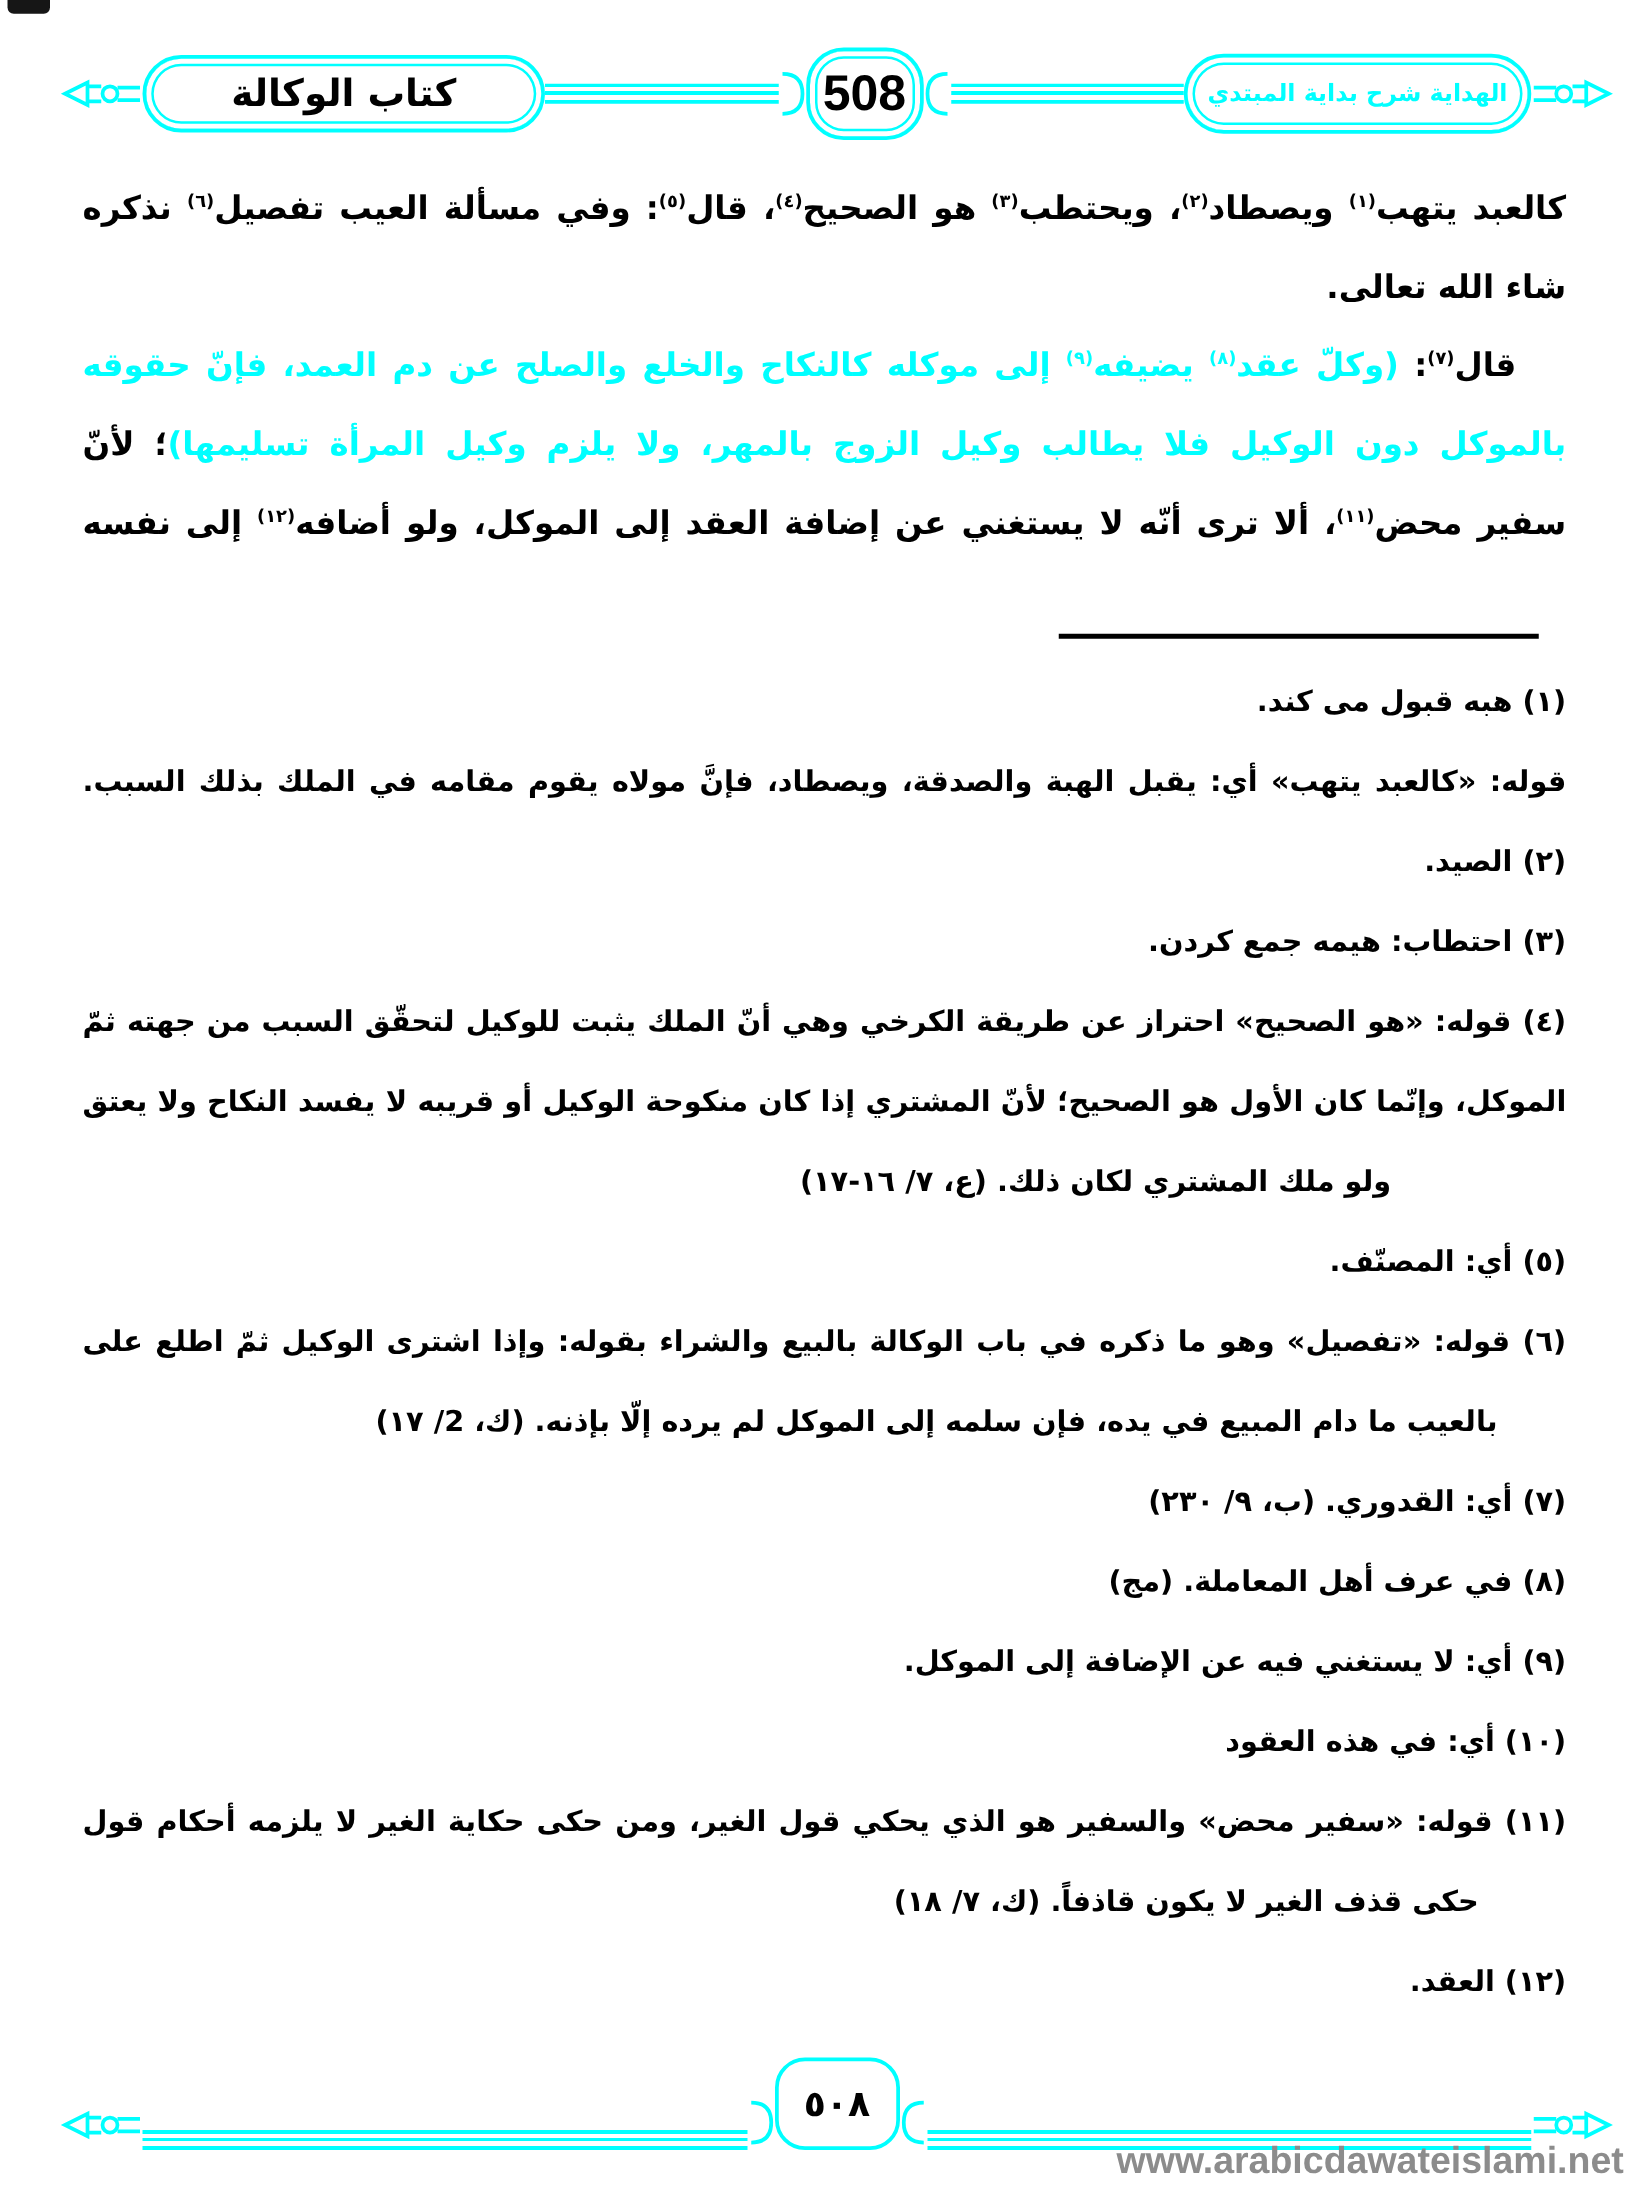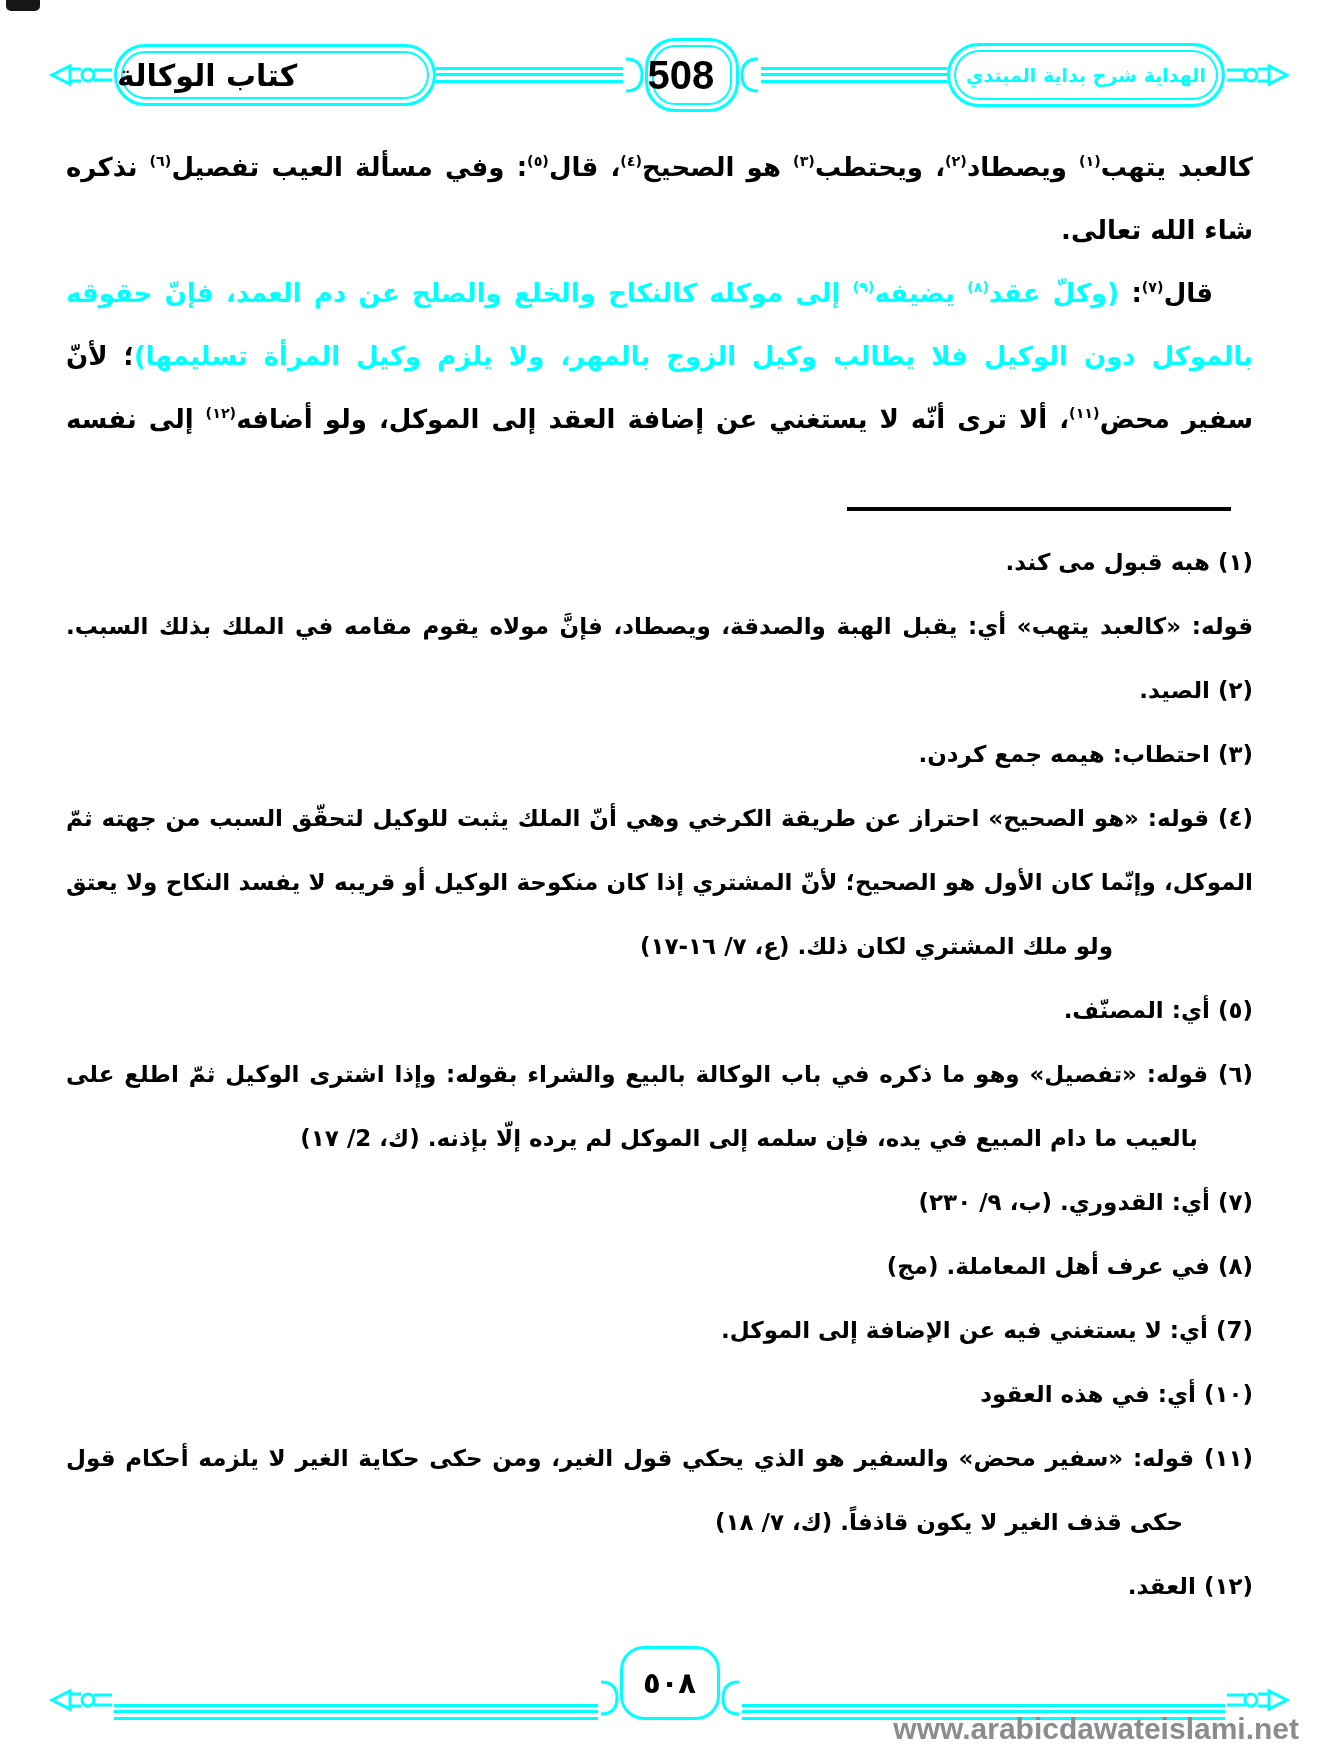--- a/index.html
+++ b/index.html
@@ -20,21 +20,21 @@
   .hdr { top:32px; height:86px; }
   .ftr { top:1640px; height:80px;align-items:flex-end; }
   .conn { flex:1 1 auto; height:16px; min-width:30px;
     background:linear-gradient(to bottom,
       var(--accent) 0 3px, transparent 3px 6px,
       var(--accent) 6px 9px, transparent 9px 13px,
       var(--accent) 13px 16px); }
   .cap {
     border:3px solid var(--accent); background:#fff;
     box-shadow: inset 0 0 0 4px #fff, inset 0 0 0 6px var(--accent);
-    display:flex; align-items:center; justify-content:flex-start;
+    display:flex; align-items:center; justify-content:center;
     flex:0 0 auto;
   }
   .cap-title { width:322px; height:62px; border-radius:40px;
     font-size:30px; font-weight:bold; color:var(--ink); }
   .cap-pagenum { width:94px; height:74px; border-radius:30px;
     font-size:40px; font-weight:bold; color:var(--ink);
     font-family:"Liberation Sans", sans-serif; }
   .cap-series { min-width:258px; height:64px; border-radius:40px; padding:0 16px;
     font-size:19px; font-weight:bold; color:var(--accent); direction:rtl; }
   .octa { width:100px; height:74px; border:3px solid var(--accent); border-radius:24px;
@@ -122,21 +122,21 @@
       <div class="fline">(٢) الصيد.</div>
       <div class="fline">(٣) احتطاب: هيمه جمع كردن.</div>
       <div class="fline fill">(٤) قوله: «هو الصحيح» احتراز عن طريقة الكرخي وهي أنّ الملك يثبت للوكيل لتحقّق السبب من جهته ثمّ ينتقل إلى</div>
       <div class="fline fill">الموكل، وإنّما كان الأول هو الصحيح؛ لأنّ المشتري إذا كان منكوحة الوكيل أو قريبه لا يفسد النكاح ولا يعتق عليه،</div>
       <div class="fline" style="padding-right: 140px;">ولو ملك المشتري لكان ذلك. (ع، ٧/ ١٦-١٧)</div>
       <div class="fline">(٥) أي: المصنّف.</div>
       <div class="fline fill">(٦) قوله: «تفصيل» وهو ما ذكره في باب الوكالة بالبيع والشراء بقوله: وإذا اشترى الوكيل ثمّ اطلع على عيب فله أن يرده</div>
       <div class="fline" style="padding-right: 55px;">بالعيب ما دام المبيع في يده، فإن سلمه إلى الموكل لم يرده إلّا بإذنه. (ك، 2/ ١٧)</div>
       <div class="fline">(٧) أي: القدوري. (ب، ٩/ ٢٣٠)</div>
       <div class="fline">(٨) في عرف أهل المعاملة. (مج)</div>
-      <div class="fline">(7) أي: لا يستغني فيه عن الإضافة إلى الموكل.</div>
+      <div class="fline">(٩) أي: لا يستغني فيه عن الإضافة إلى الموكل.</div>
       <div class="fline">(١٠) أي: في هذه العقود</div>
       <div class="fline fill">(١١) قوله: «سفير محض» والسفير هو الذي يحكي قول الغير، ومن حكى حكاية الغير لا يلزمه أحكام قول الغير كما إذا</div>
       <div class="fline" style="padding-right: 70px;">حكى قذف الغير لا يكون قاذفاً. (ك، ٧/ ١٨)</div>
       <div class="fline">(١٢) العقد.</div>
     </section>
 
   <footer class="band ftr">
     <svg class="finial" width="66" height="40" viewBox="0 0 66 40" fill="none" stroke="currentColor" stroke-width="3">
       <path d="M4 20 L22 11 L22 29 Z"></path>
         <path d="M22 14 H33 M22 26 H33"></path>

